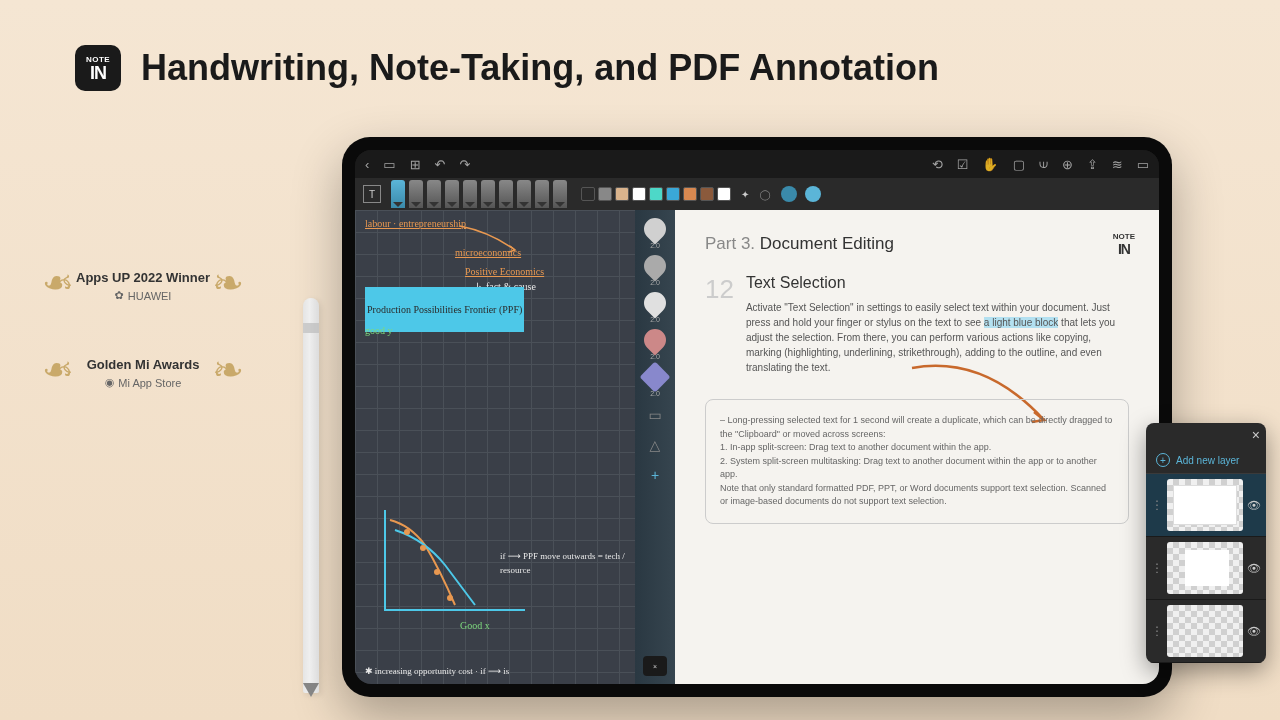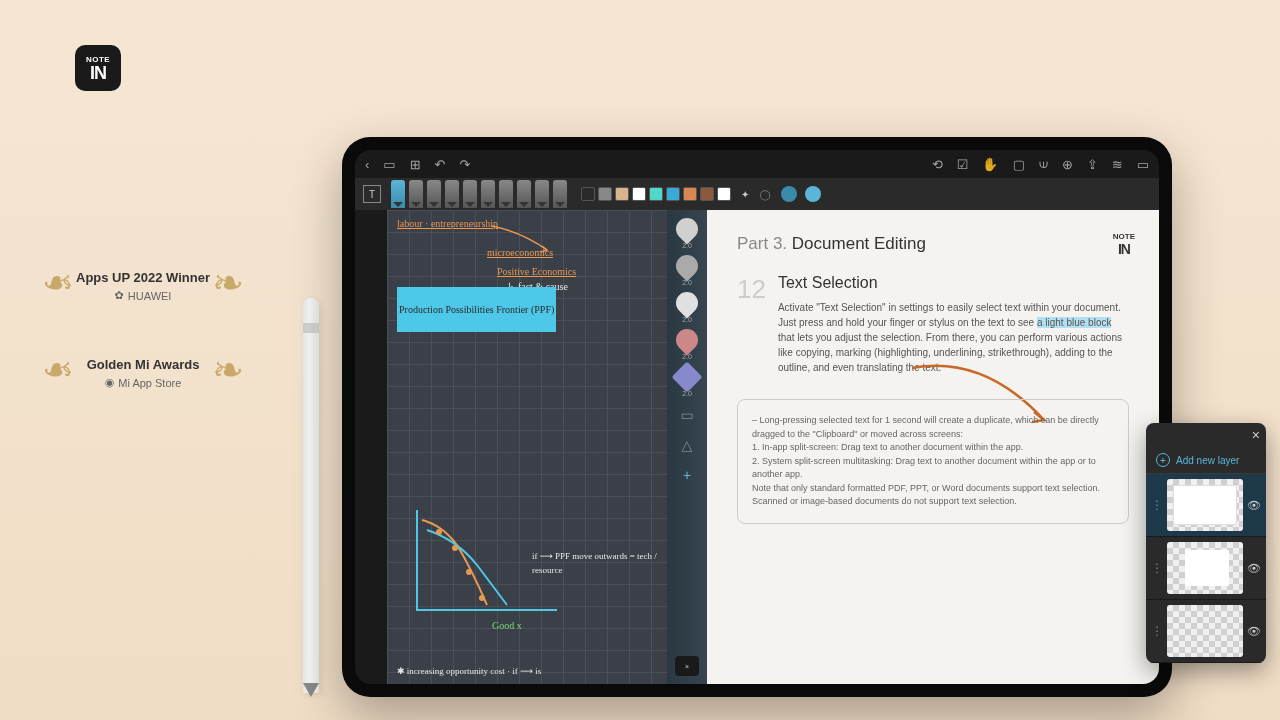--- a/index.html
+++ b/index.html
@@ -153,21 +153,20 @@
 .swatches { display:flex; gap:3px; margin-left: 10px; }
 .swatch { width: 14px; height: 14px; border-radius: 2px; border: 1px solid #555; }
 .penrow .spacer { flex:1; }
 .mode-btn { width: 16px; height: 16px; border-radius: 50%; background: #3a8aaa; }
 
 
 .content {
   flex: 1;
   display: flex;
   overflow: hidden;
-  margin-left: 32px;
 }
 
 
 .notes {
   width: 280px;
   background: #3a3f48;
   position: relative;
   background-image:
     linear-gradient(#4a5058 1px, transparent 1px),
     linear-gradient(90deg, #4a5058 1px, transparent 1px);
@@ -278,20 +277,21 @@
 .layer-eye { font-size: 11px; margin-left: auto; }
 </style>
 </head>
 <body>
 
 <div class="header">
   <div class="app-icon">
     <span class="note">NOTE</span>
     <span class="in">IN</span>
   </div>
+  <div class="headline">Handwriting, Note-Taking, and PDF Annotation</div>
 </div>
 
 <div class="awards">
   <div class="award">
     <span class="laurel-l">❧</span>
     <div class="award-title">Apps UP 2022 Winner</div>
     <div class="award-sub">✿ <span>HUAWEI</span></div>
     <span class="laurel-r">❧</span>
   </div>
   <div class="award">
@@ -360,20 +360,21 @@
       <div class="notes">
         <div><span class="hw-orange">labour · entrepreneurship</span></div>
         <svg class="arrow-svg" style="top:14px;left:100px;" width="70" height="30">
             <path d="M5,2 Q35,8 60,26" stroke="#e89850" stroke-width="1.5" fill="none"></path>
             <path d="M55,22 L60,26 L54,28" stroke="#e89850" stroke-width="1.5" fill="none"></path>
           </svg>
         <div style="margin-left:90px;margin-top:14px;"><span class="hw-orange">microeconomics</span></div>
         <div style="margin-left:100px;margin-top:4px;"><span class="hw-orange">Positive Economics</span></div>
         <div style="margin-left:110px;">↳ fact &amp; cause</div>
         <div style="margin-top:8px;"><span class="hw-hl">Production Possibilities Frontier (PPF)</span></div>
+        <div style="margin-top:6px;"><span class="hw-green">good y</span></div>
         <svg class="arrow-svg" style="top:300px;left:10px;" width="170" height="120">
           <path d="M20,0 L20,100 L160,100" stroke="#4dc8e8" stroke-width="2" fill="none"></path>
           <path d="M25,10 Q45,15 60,35 Q75,60 90,95" stroke="#e89850" stroke-width="2" fill="none"></path>
           <path d="M30,20 Q60,30 80,55 Q95,75 110,95" stroke="#4dc8e8" stroke-width="2" fill="none"></path>
           <circle cx="42" cy="22" r="3" fill="#e89850"></circle>
             <circle cx="58" cy="38" r="3" fill="#e89850"></circle>
           <circle cx="72" cy="62" r="3" fill="#e89850"></circle>
             <circle cx="85" cy="88" r="3" fill="#e89850"></circle>
         </svg>
         <div style="position:absolute;top:340px;left:145px;font-size:9px;">if ⟶ PPF move outwards = tech / resource</div>

